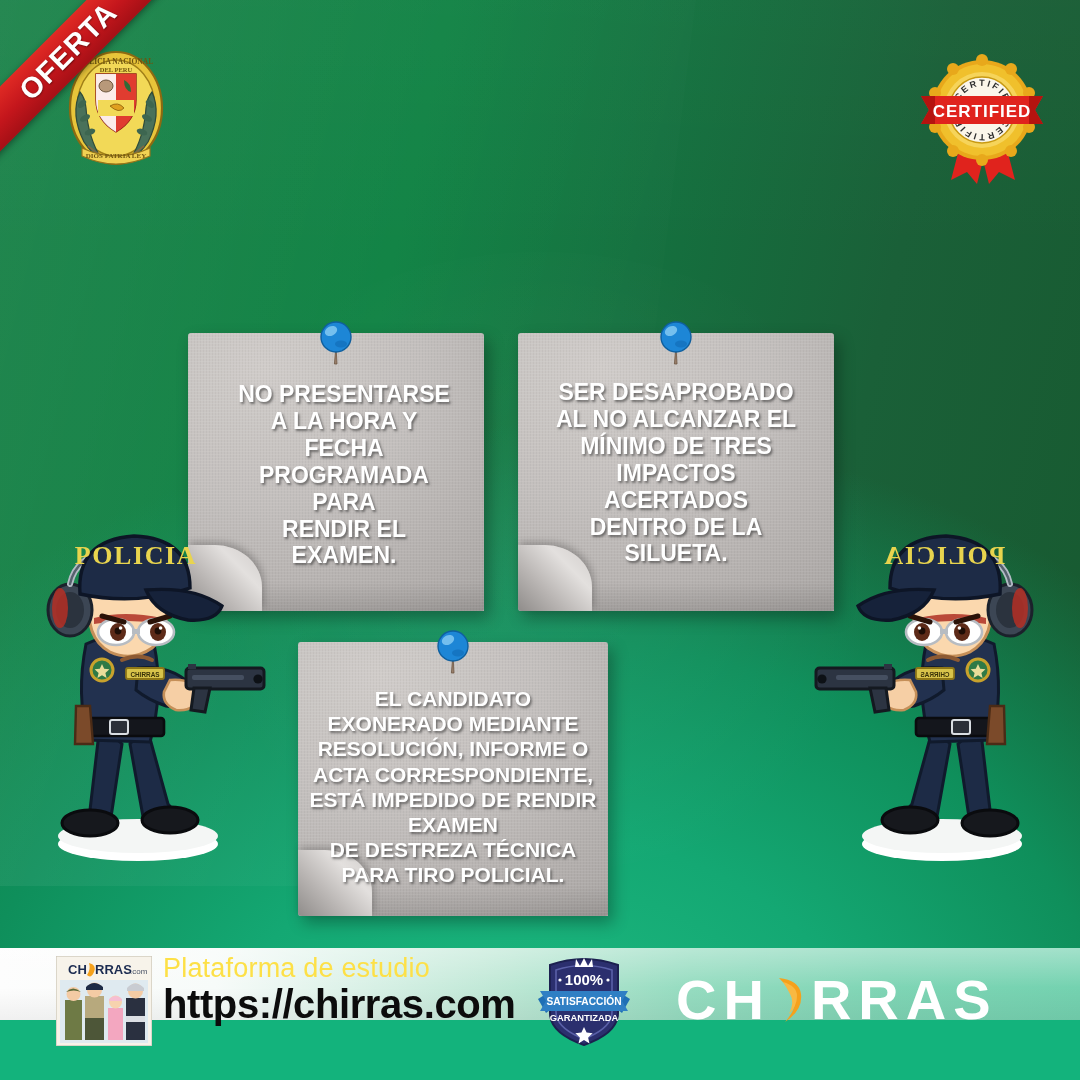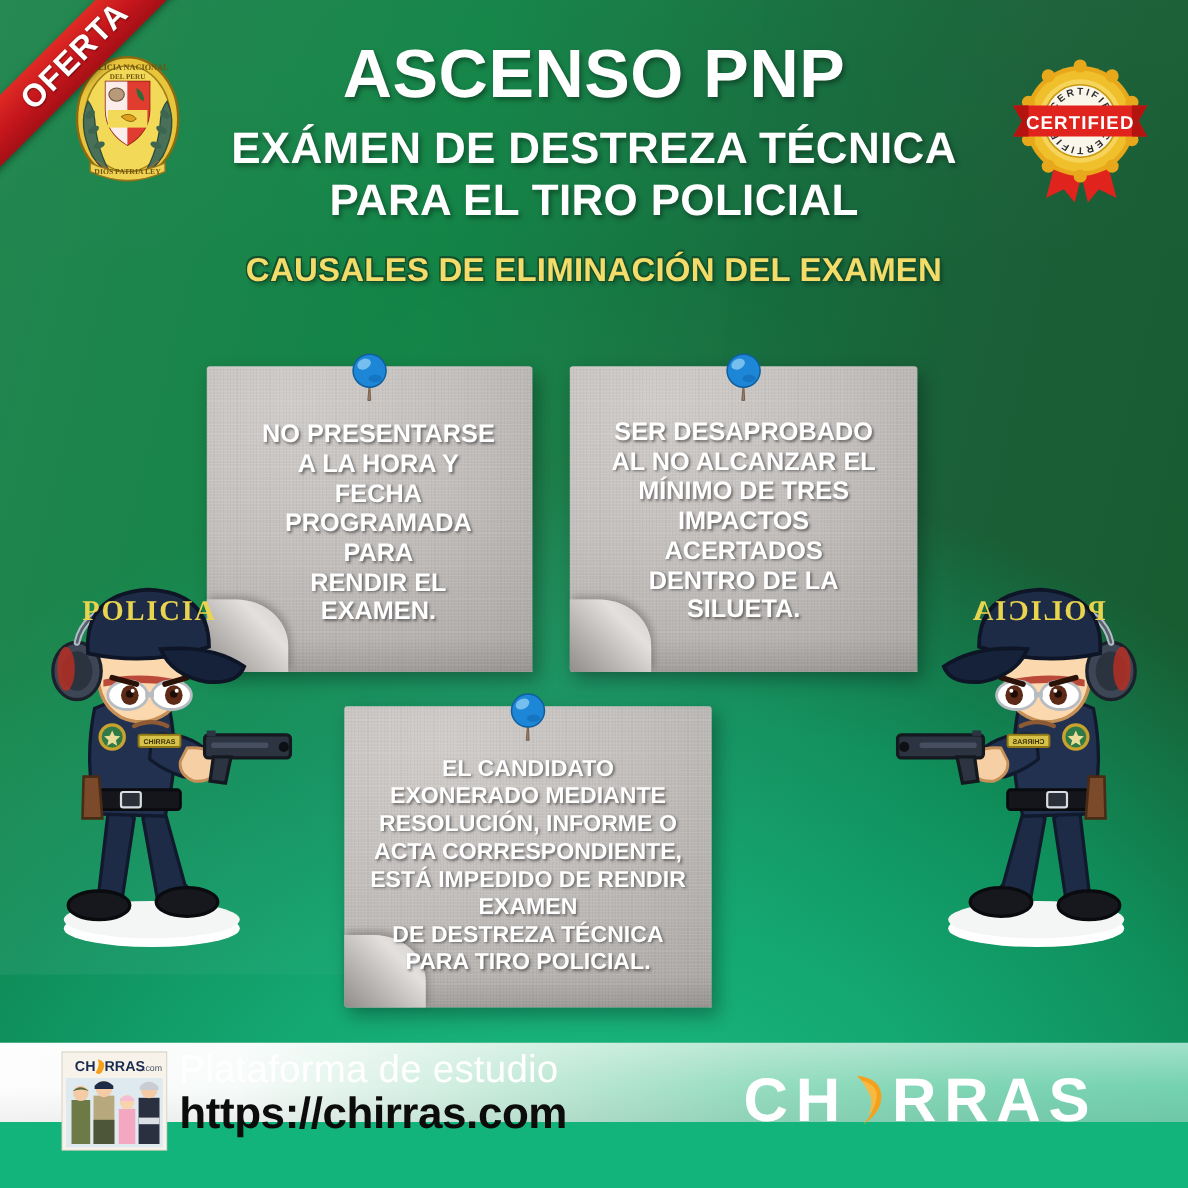--- a/index.html
+++ b/index.html
@@ -73,38 +73,38 @@
       repeating-linear-gradient(0deg, rgba(255,255,255,.35) 0 1px, rgba(0,0,0,0) 1px 3px),
       repeating-linear-gradient(90deg, rgba(0,0,0,.16) 0 1px, rgba(0,0,0,0) 1px 3px);}
   .pin{position:absolute;left:50%;top:-13px;transform:translateX(-50%);width:40px;height:46px;z-index:3;}
   .note-txt{position:relative;z-index:2;color:#fff;font-weight:bold;text-align:center;
     text-shadow:1.5px 1.5px 2.5px rgba(30,30,30,.55);white-space:pre-line;}
 
   #note1{left:188px;top:333px;width:296px;height:278px;}
   #note1 .note-txt{font-size:23px;line-height:1.17;padding:48px 18px 0;margin-left:16px;}
   #note2{left:518px;top:333px;width:316px;height:278px;}
   #note2 .note-txt{font-size:23px;line-height:1.17;padding:46px 14px 0;}
-  #note3{left:313px;top:642px;width:334px;height:274px;}
+  #note3{left:298px;top:642px;width:310px;height:274px;}
   #note3 .note-txt{font-size:21px;line-height:1.20;padding:44px 10px 0;}
 
   
   .cop{position:absolute;z-index:14;}
   #cop-left{left:18px;top:492px;width:250px;height:370px;}
   #cop-right{left:812px;top:492px;width:250px;height:370px;transform:scaleX(-1);}
 
   
   .footband{position:absolute;left:0;top:948px;width:1080px;height:72px;z-index:25;
     background:linear-gradient(90deg,#fdfdfd 0%,#f7fbf9 20%,#bfe8d6 46%,#95dcc0 64%,#7fd5b5 82%,#74d2b0 100%);}
   .footband .sheen{position:absolute;inset:0;
     background:linear-gradient(180deg, rgba(255,255,255,.34), rgba(255,255,255,0) 55%, rgba(0,0,0,.05));}
   .footer-strip{position:absolute;left:0;top:1020px;width:1080px;height:60px;z-index:24;
     background:#13b37c;}
   .f-thumb{position:absolute;left:56px;top:956px;width:96px;height:90px;z-index:27;}
   .f-texts{position:absolute;left:163px;top:955px;z-index:27;}
-  .f-line1{color:#ffffff;font-size:35px;line-height:1;margin:0 0 2px 0;letter-spacing:.2px;}
+  .f-line1{color:#fde047;font-size:27px;line-height:1;margin:0 0 2px 0;letter-spacing:.2px;}
   .f-line2{color:#0c0c0c;font-size:40px;font-weight:bold;line-height:1.02;margin:0;letter-spacing:-.4px;}
   .satis{position:absolute;left:536px;top:947px;width:96px;height:100px;z-index:27;}
   .brand{position:absolute;left:676px;top:972px;z-index:27;display:flex;align-items:center;}
   .brand .w{color:#fff;font-size:56px;font-weight:bold;letter-spacing:7px;line-height:1;}
   .brand .flame{width:36px;height:56px;margin:0 2px;}
 </style>
 </head>
 <body>
 
 <div class="poster">
@@ -182,26 +182,20 @@
           <textPath href="#arcBot" startOffset="12%">CERTIFIED</textPath>
         </text>
       </g>
       <path d="M6 48 L128 48 L120 62 L128 76 L6 76 L14 62 Z" fill="#e0231d"></path>
       <path d="M6 48 L20 48 L20 76 L6 76 L14 62 Z" fill="#b5130f"></path>
       <path d="M128 48 L114 48 L114 76 L128 76 L120 62 Z" fill="#b5130f"></path>
       <text x="67" y="69" font-family="'Liberation Sans',sans-serif" font-size="17" font-weight="bold" text-anchor="middle" fill="#ffffff" letter-spacing="1">CERTIFIED</text>
     </svg>
   </div>
 
-  <div class="heads">
-    <h1 class="t1">ASCENSO PNP</h1>
-    <h2 class="t2">EXÁMEN DE DESTREZA TÉCNICA</h2>
-    <h2 class="t3">PARA EL TIRO POLICIAL</h2>
-    <div class="t4">CAUSALES DE ELIMINACIÓN DEL EXAMEN</div>
-  </div>
 
   <div class="note" id="note1">
     <div class="grain"></div>
     <div class="pin">
       <svg viewBox="0 0 40 46" width="40" height="46">
         <path d="M20 26 L18.4 44 L21 44 Z" fill="#9a7f6a" stroke="#6d5744" stroke-width=".8"></path>
         <circle cx="20" cy="17" r="15" fill="#1d86d6"></circle>
         <circle cx="20" cy="17" r="15" fill="none" stroke="#0f5f9e" stroke-width="1.4"></circle>
         <ellipse cx="15" cy="11" rx="6.5" ry="4.6" fill="#7cc4f0" opacity=".92" transform="rotate(-26 15 11)"></ellipse>
         <ellipse cx="25" cy="24" rx="6" ry="3.4" fill="#0d63ad" opacity=".5"></ellipse>
@@ -418,20 +412,36 @@
         <path d="M71 32 q8 -9 17 0 l0 3 l-17 0Z" fill="#c9ccd2"></path>
       </g>
     </svg>
   </div>
 
   <div class="f-texts">
     <p class="f-line1">Plataforma de estudio</p>
     <p class="f-line2">https://chirras.com</p>
   </div>
 
+  <div class="satis">
+    <svg viewBox="0 0 96 100" width="96" height="100">
+      <path d="M2 52 L18 42 L26 54 L10 66 Z" fill="#1f6fb5"></path>
+      <path d="M94 52 L78 42 L70 54 L86 66 Z" fill="#1f6fb5"></path>
+      <path d="M14 18 q34 -12 68 0 l0 48 q0 20 -34 32 q-34 -12 -34 -32 Z" fill="#2b2f6e" stroke="#1c2050" stroke-width="2"></path>
+      <path d="M20 23 q28 -9 56 0 l0 42 q0 16 -28 27 q-28 -11 -28 -27 Z" fill="none" stroke="#5a60a8" stroke-width="1.6"></path>
+      <path d="M40 12 l4 7 l4 -8 l4 8 l4 -7 l1 8 l-18 0Z" fill="#ffffff"></path>
+      <text x="48" y="38" font-family="'Liberation Sans',sans-serif" font-size="15" font-weight="bold" text-anchor="middle" fill="#ffffff">100%</text>
+      <circle cx="24" cy="33" r="1.6" fill="#fff"></circle>
+        <circle cx="72" cy="33" r="1.6" fill="#fff"></circle>
+      <path d="M4 44 L92 44 L86 54 L92 64 L4 64 L10 54 Z" fill="#2f7fc4"></path>
+      <text x="48" y="58" font-family="'Liberation Sans',sans-serif" font-size="10.2" font-weight="bold" text-anchor="middle" fill="#ffffff">SATISFACCIÓN</text>
+      <text x="48" y="74" font-family="'Liberation Sans',sans-serif" font-size="9.4" font-weight="bold" text-anchor="middle" fill="#ffffff">GARANTIZADA</text>
+      <path d="M48 80 l2.6 5.6 l6.1 .6 l-4.6 4.2 l1.4 6 l-5.5 -3.3 l-5.5 3.3 l1.4 -6 l-4.6 -4.2 l6.1 -.6Z" fill="#ffffff"></path>
+    </svg>
+  </div>
 
   <div class="brand">
     <span class="w">CH</span>
     <svg class="flame" viewBox="0 0 36 56">
       <path d="M6 6 q20 2 22 16 q2 16 -16 28 q14 -16 8 -26 q-5 -9 -14 -18Z" fill="#f5a11c"></path>
       <path d="M10 10 q14 4 14 14 q0 10 -8 18 q6 -12 1 -20 q-3 -6 -7 -12Z" fill="#f8b942"></path>
     </svg>
     <span class="w">RRAS</span>
   </div>
 

